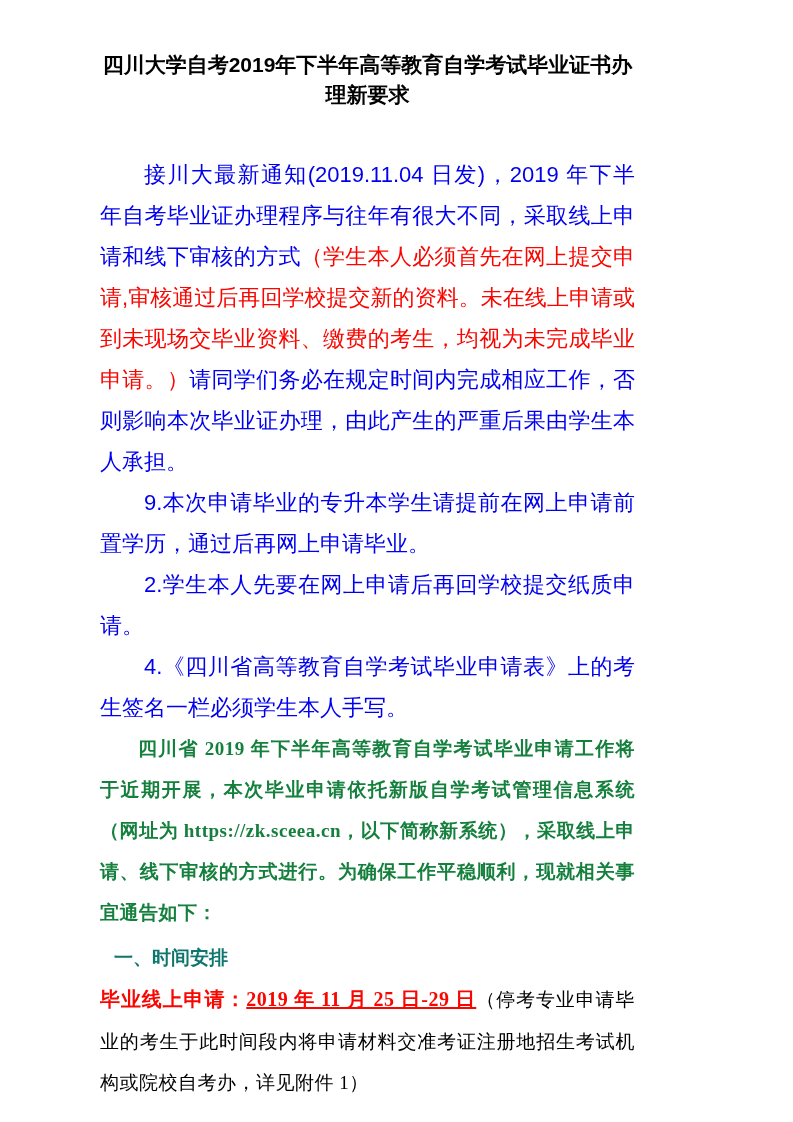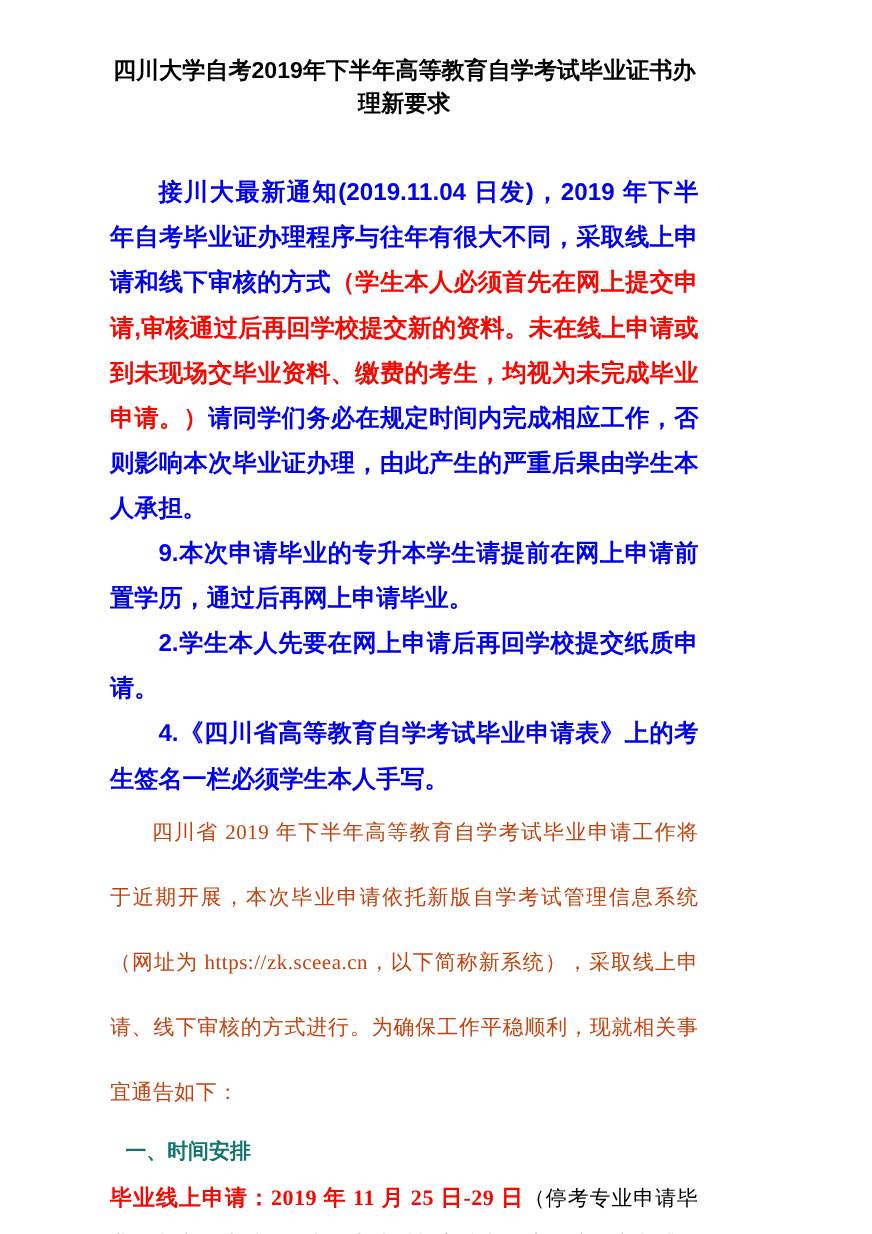--- a/index.html
+++ b/index.html
@@ -22,34 +22,35 @@
     text-align: center;
     font-family: "Liberation Sans", sans-serif;
     font-weight: bold;
     font-size: 21px;
     line-height: 30px;
     color: #000000;
   }
   p { margin: 0; }
   .blue-para {
     font-family: "Liberation Sans", sans-serif;
-    font-weight: bold;
+    font-weight: normal;
     font-size: 22px;
     line-height: 41px;
     color: #0000ee;
     text-align: justify;
   }
   .indent { text-indent: 2em; }
   .red-inline { color: #f80600; }
   .announcement {
     font-size: 19px;
-    line-height: 59px;
-    color: #c2410c;
+    line-height: 41px;
+    color: #15803d;
     text-align: justify;
     letter-spacing: 0.5px;
+    font-weight: bold;
   }
   .section-heading {
     margin: 6px 0 2px 14px;
     font-family: "Liberation Sans", sans-serif;
     font-weight: bold;
     font-size: 19px;
     line-height: 38px;
     color: #0f766e;
   }
   .schedule {
@@ -63,20 +64,21 @@
     font-family: Liberation Mono, monospace;
     font-weight: bold;
     font-size: 20px;
     color: #f80600;
   }
   .schedule-date {
     font-family: "Liberation Serif", serif;
     font-weight: bold;
     font-size: 20px;
     color: #f80600;
+    text-decoration: underline;
   }
 </style>
 </head>
 <body>
 
 <div class="page">
 
   <h1 class="title">四川大学自考2019年下半年高等教育自学考试毕业证书办理新要求</h1>
 
   <p class="blue-para indent"><span>接川大最新通知(2019.11.04 日发)，2019 年下半年自考毕业证办理程序与往年有很大不同，采取线上申请和线下审核的方式</span><span class="red-inline">（学生本人必须首先在网上提交申请,审核通过后再回学校提交新的资料。未在线上申请或到未现场交毕业资料、缴费的考生，均视为未完成毕业申请。）</span><span>请同学们务必在规定时间内完成相应工作，否则影响本次毕业证办理，由此产生的严重后果由学生本人承担。</span></p>

